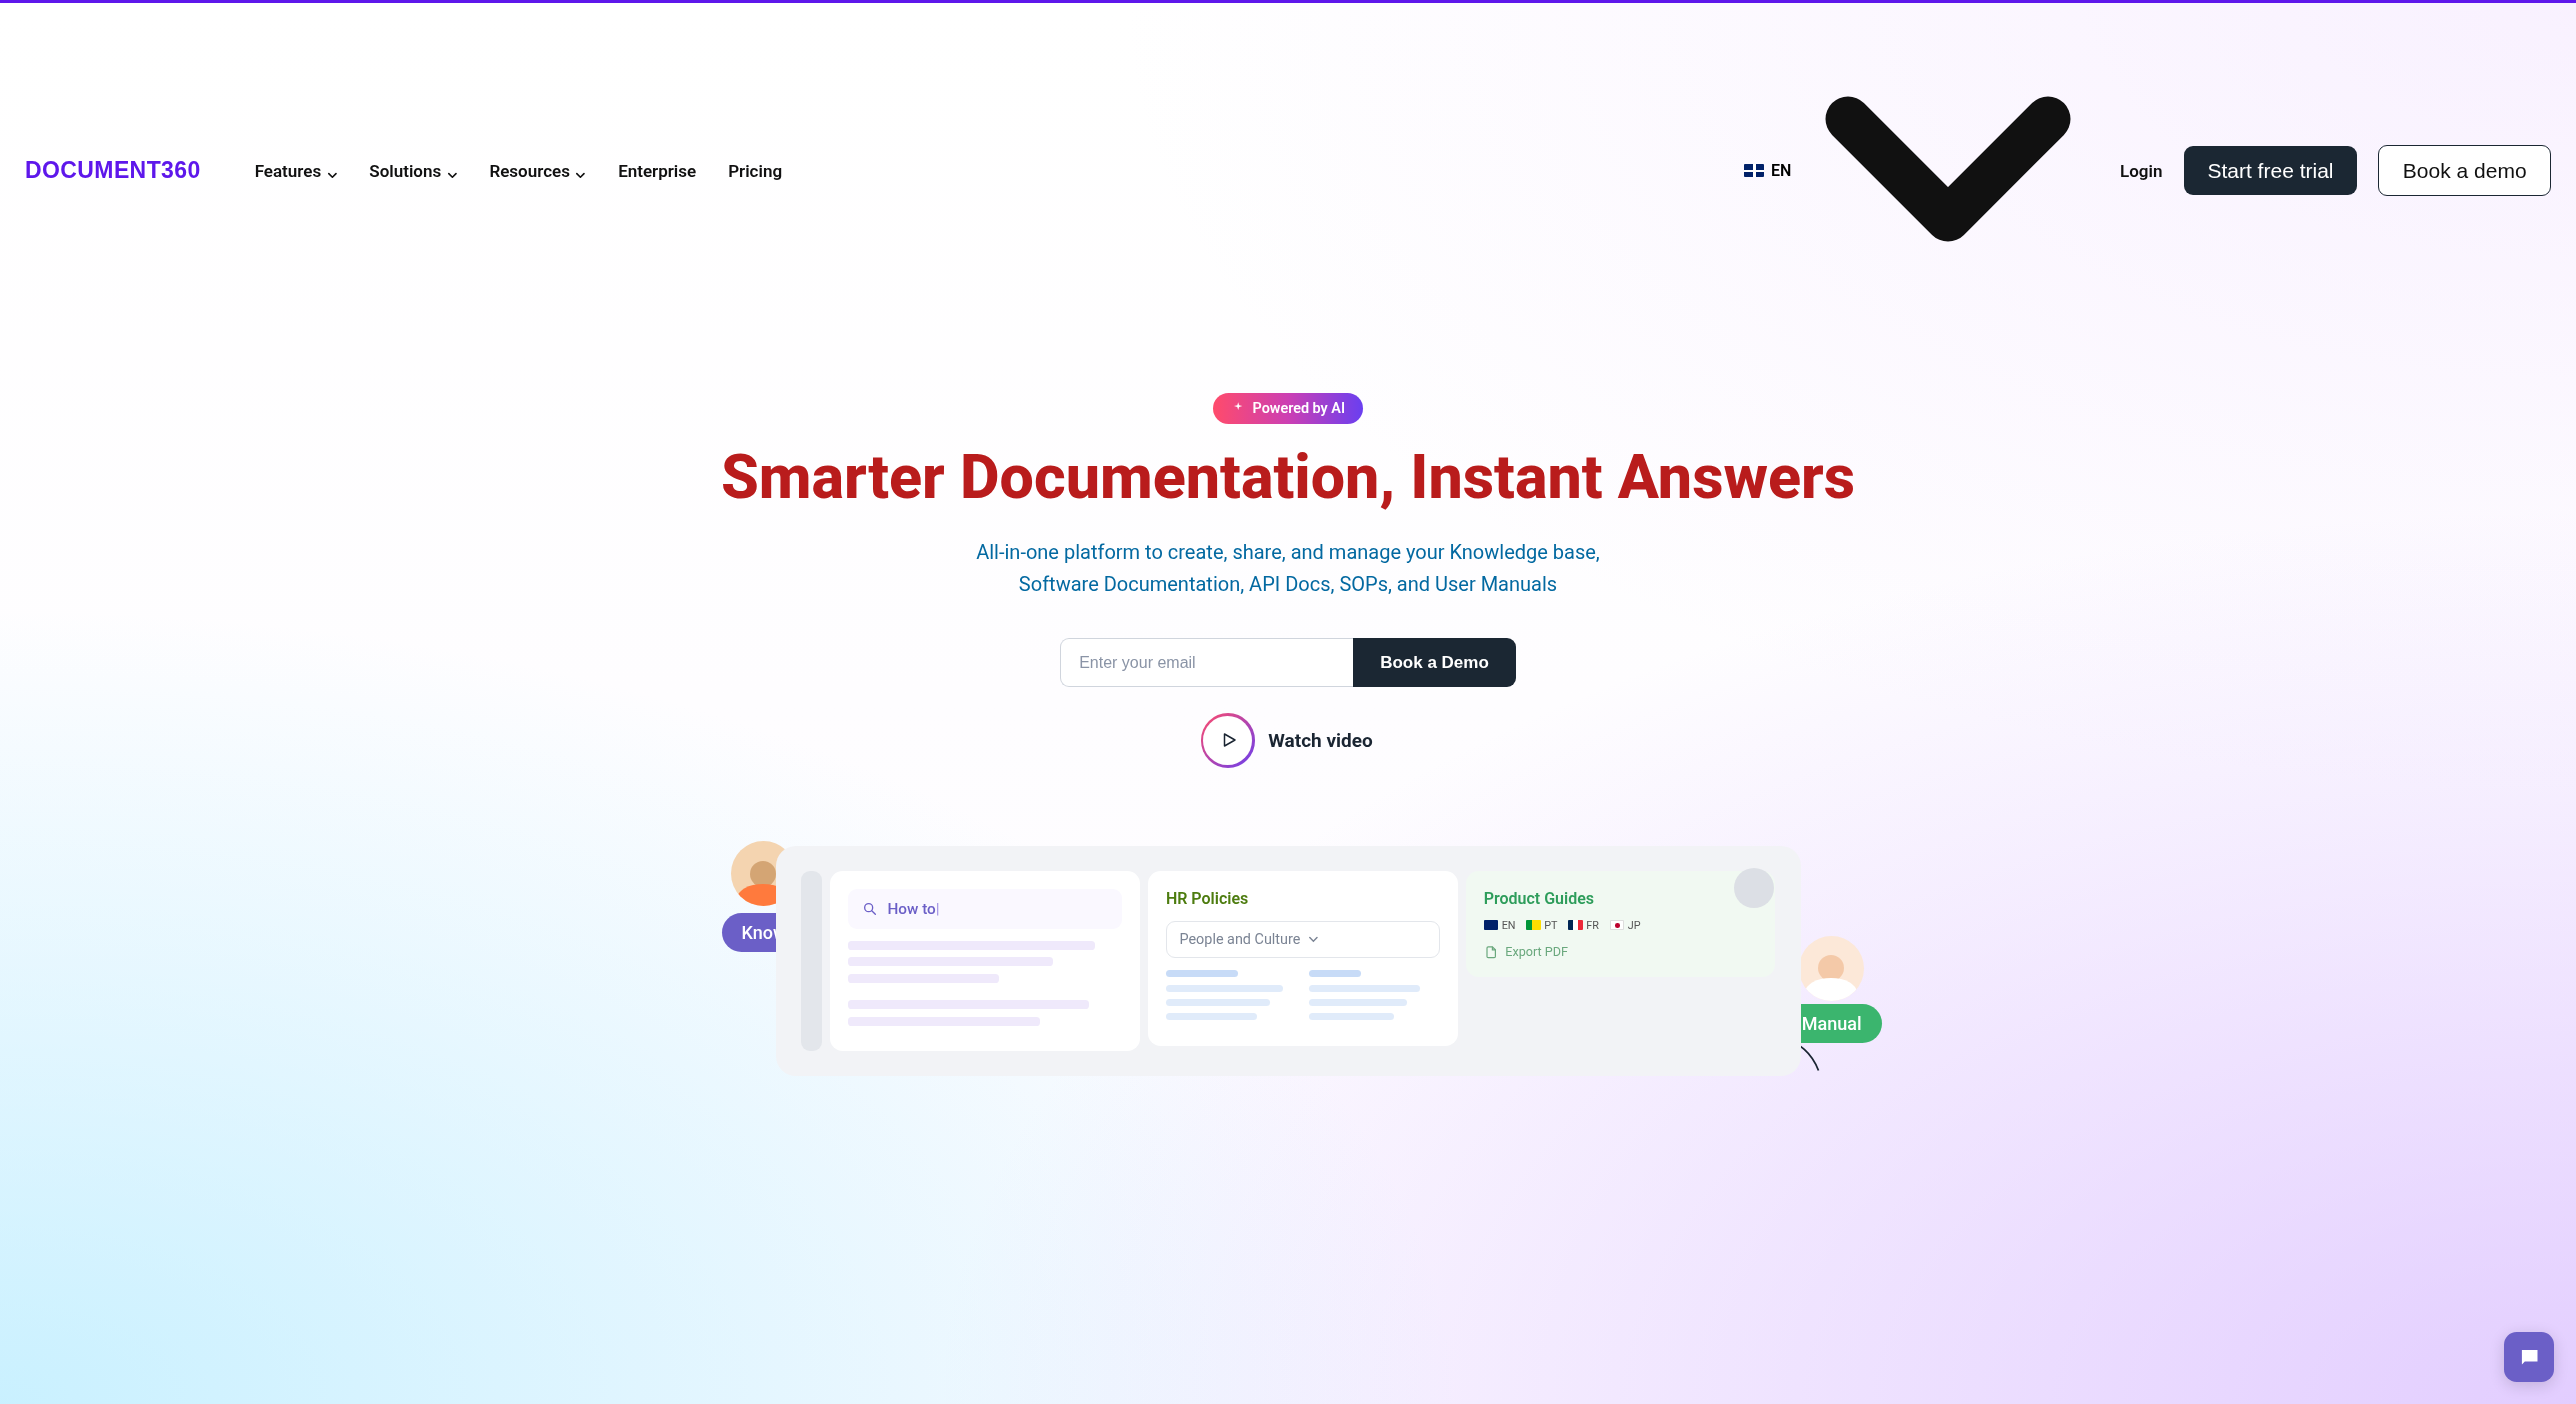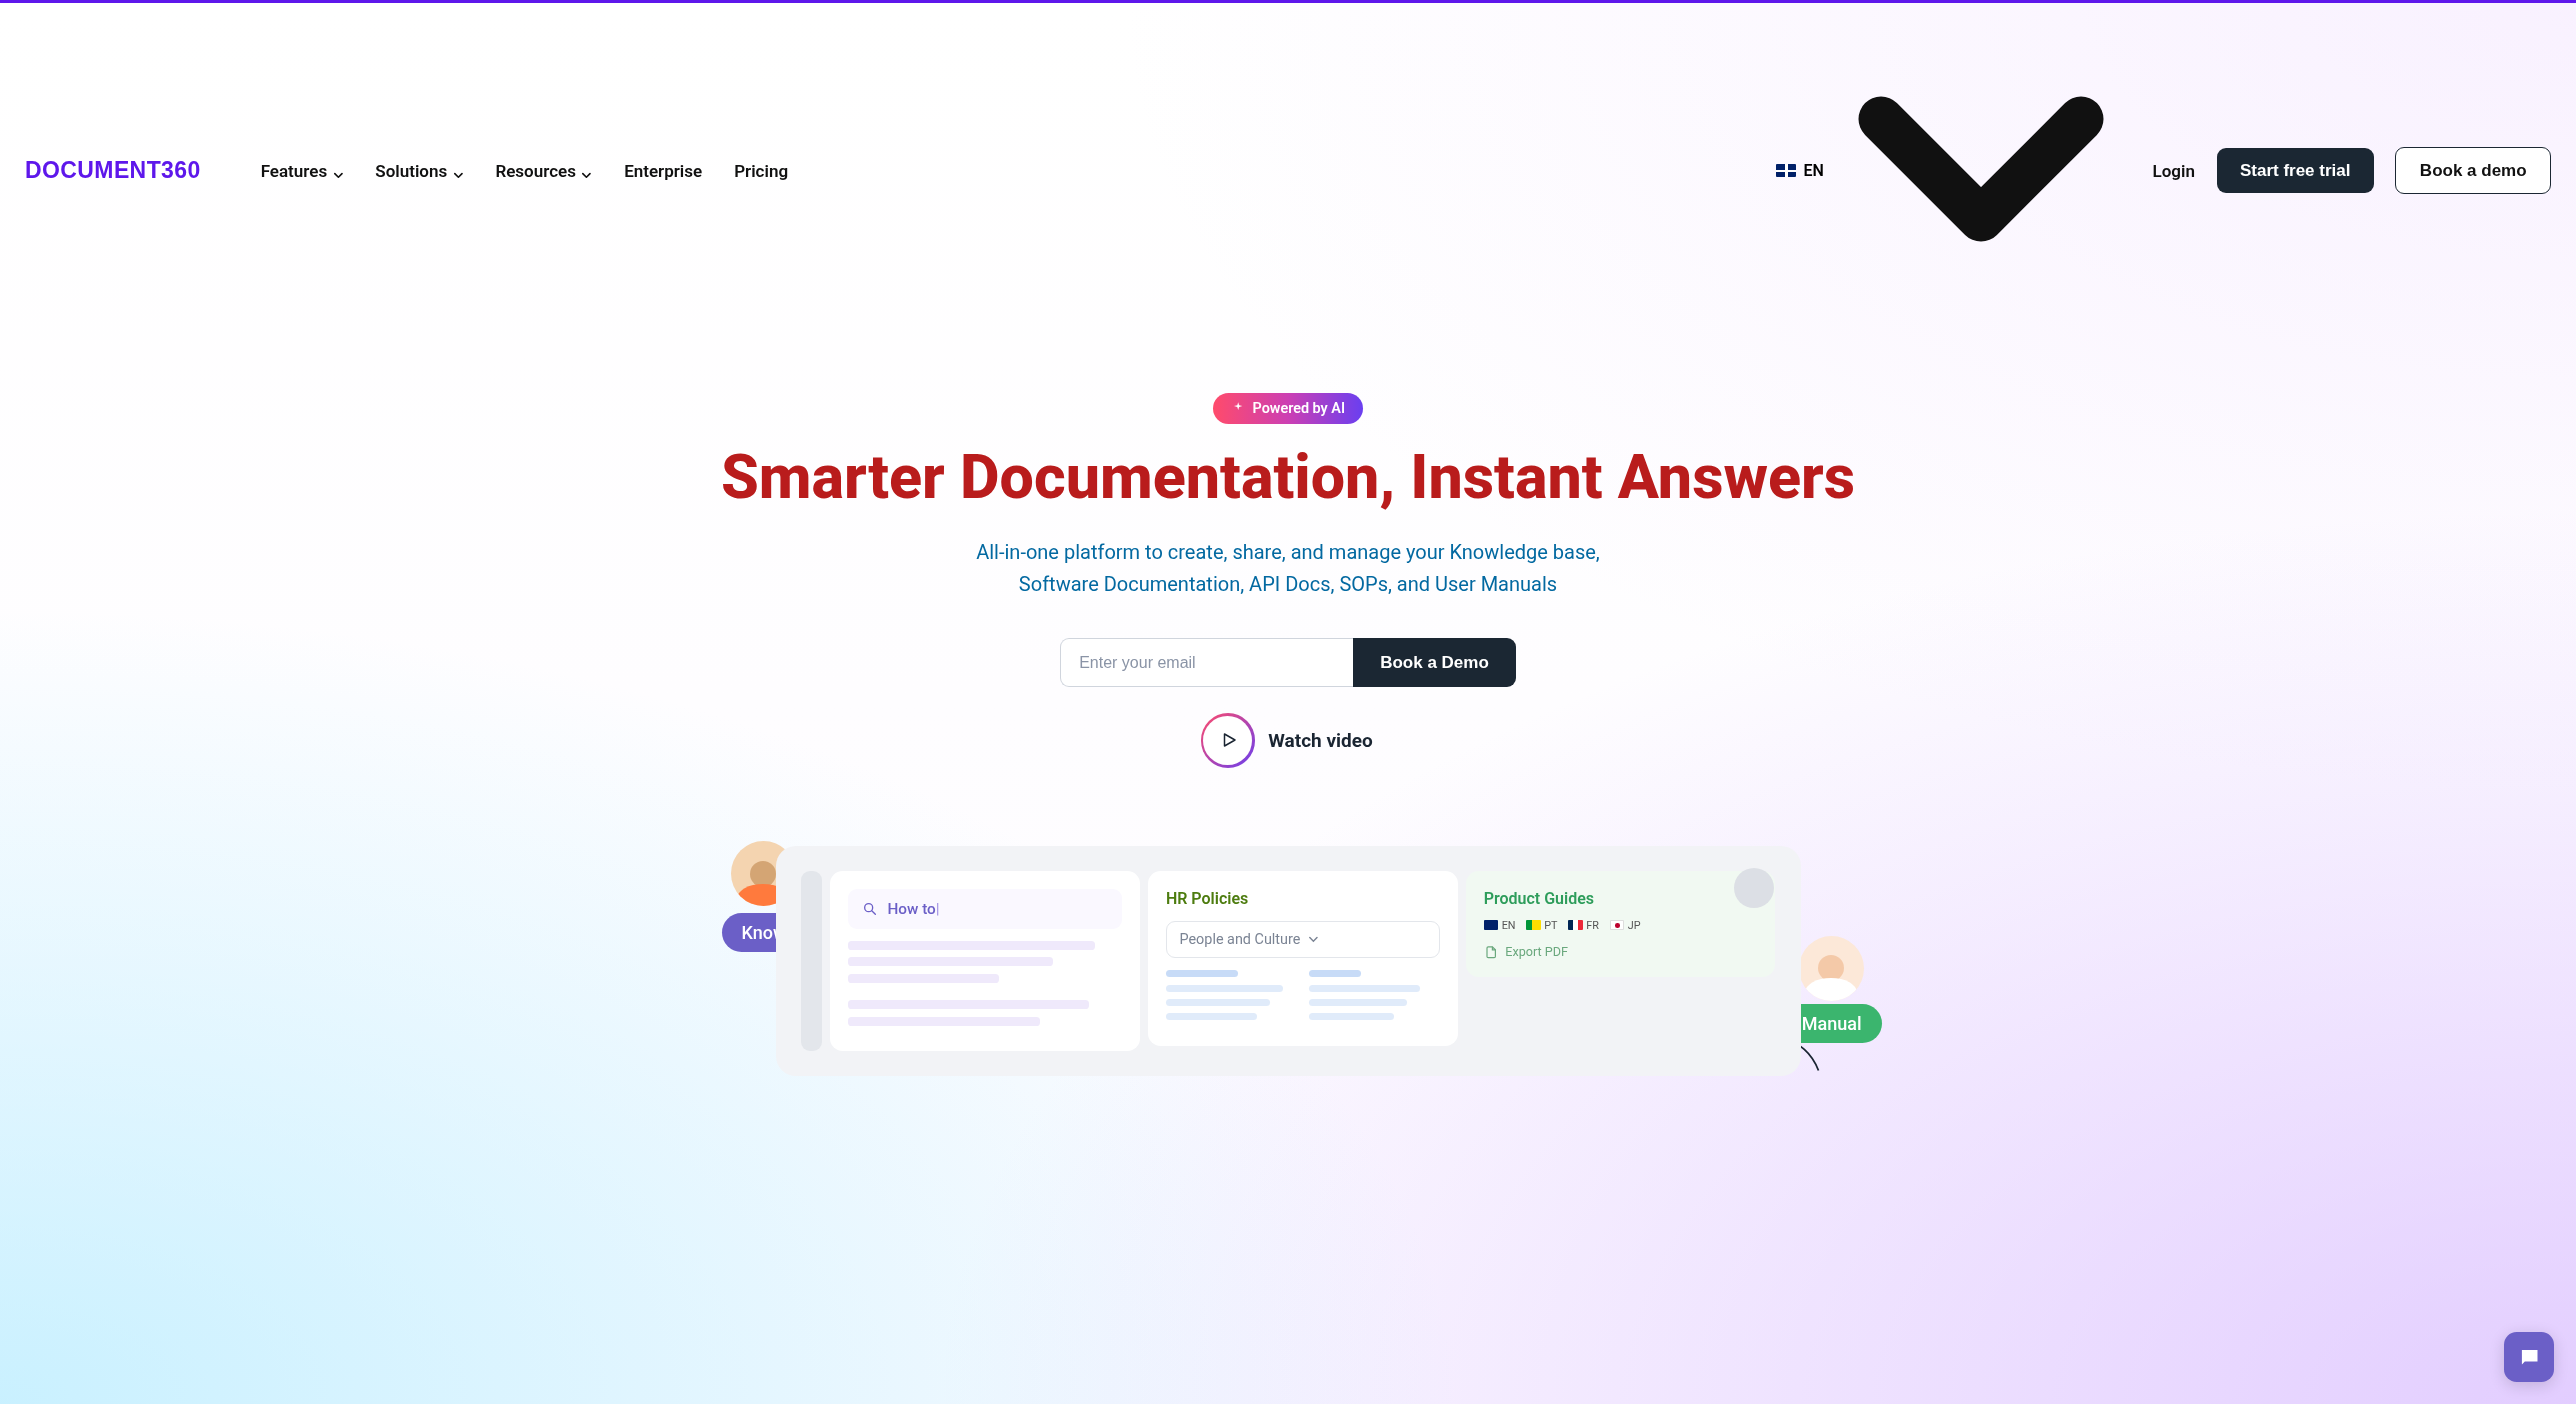--- a/index.html
+++ b/index.html
@@ -23,21 +23,21 @@
 
 .header {
   display: flex; align-items: center; padding: 16px 25px;
   gap: 36px; background: transparent;
 }
 .logo { display: flex; align-items: center; height: 40px; }
 .logo-text {
   font-weight: 800; font-size: 23px; letter-spacing: 0.4px;
   color: #5e17eb; font-family: Arial, sans-serif;
 }
-.nav { display: flex; align-items: center; gap: 32px; margin-left: 24px; text-align: right; }
+.nav { display: flex; align-items: center; gap: 32px; margin-left: 18px; text-align: right; }
 .nav-item {
   display: flex; align-items: center; gap: 5.4px;
   font-size: 17px; font-weight: 600; color: #111; cursor: pointer;
 }
 .nav-item .chev { width: 10.8px; height: 10.8px; }
 .chev svg { width: 100%; height: 100%; }
 .header-right { display: flex; align-items: center; gap: 21.6px; margin-left: auto; }
 .lang {
   display: flex; align-items: center; gap: 7.2px; font-size: 16px; font-weight: 600;
   cursor: pointer;
@@ -46,21 +46,21 @@
   width: 20px; height: 13.5px; background: linear-gradient(#012169, #012169);
   position: relative; border-radius: 0.9px; overflow: hidden; display: inline-block;
 }
 .flag-uk::before, .flag-uk::after {
   content: ""; position: absolute; background: #fff;
 }
 .flag-uk::before { left:0;right:0;top:45%;height:18%; }
 .flag-uk::after { top:0;bottom:0;left:44%;width:16%; }
 .login { font-size: 17px; font-weight: 600; color: #111; cursor: pointer; }
 .btn {
-  padding: 12.6px 23.4px; border-radius: 9px; font-size: 17px; font-weight: 700;
+  padding: 12.6px 23.4px; border-radius: 9px; font-size: 21px; font-weight: 400;
   cursor: pointer; border: none; white-space: nowrap;
 }
 .btn-dark { background: #1b2733; color: #fff; }
 .btn-outline { background: #fff; color: #111; border: 1.3px solid #1b2733; }
 
 
 .hero { text-align: center; padding: 54px 18px 27px; }
 .badge {
   display: inline-flex; align-items: center; gap: 7.2px;
   padding: 7.2px 18px; border-radius: 899px; color: #fff;

